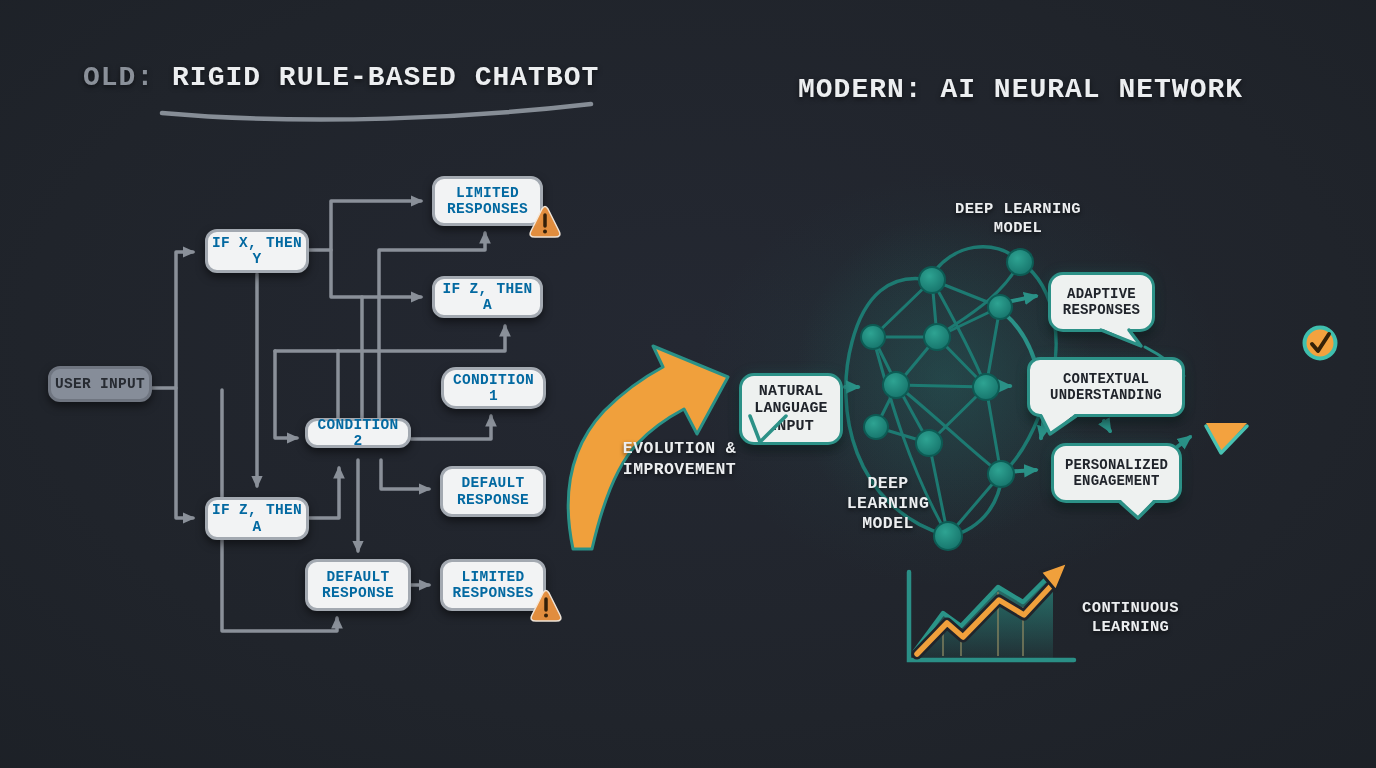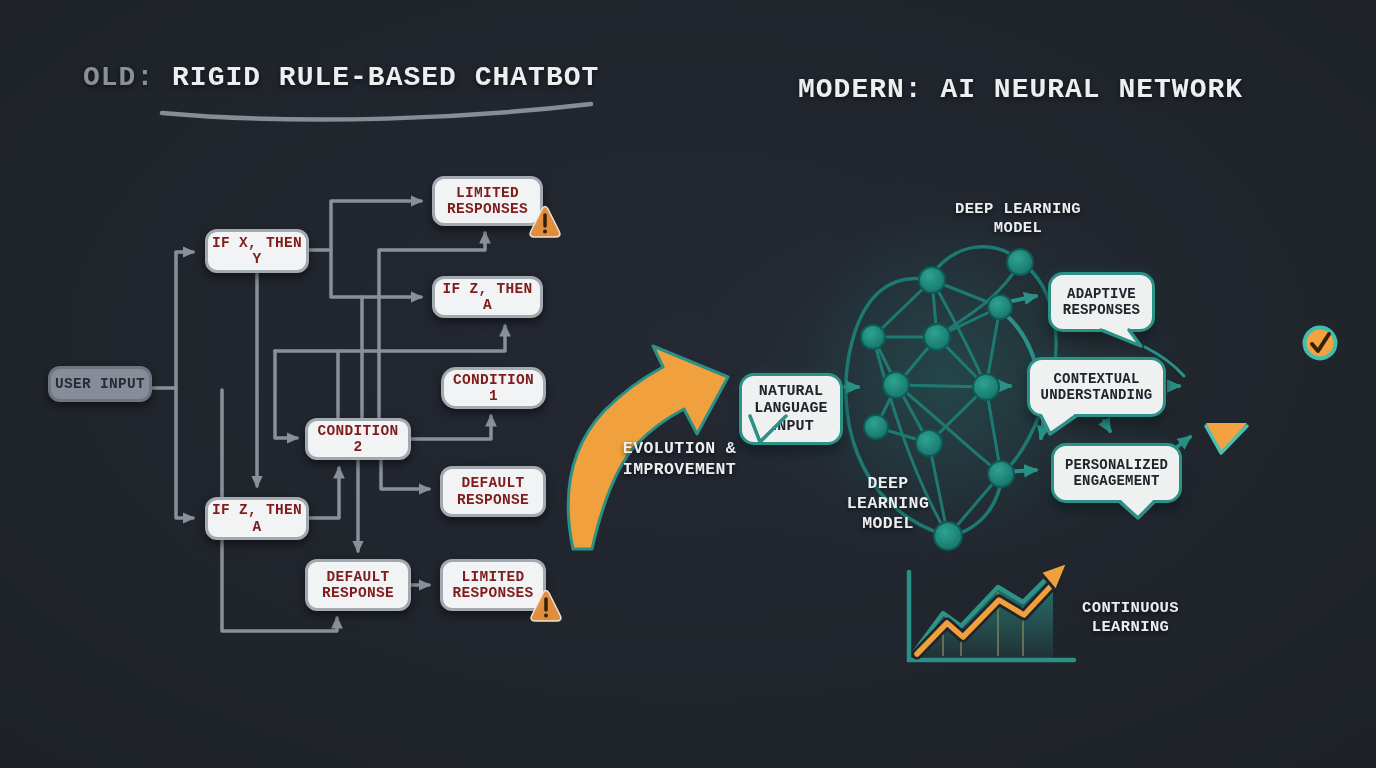--- a/index.html
+++ b/index.html
@@ -15,21 +15,21 @@
 
   .title{
     position:absolute;z-index:2;font-weight:800;font-size:28px;letter-spacing:1px;
     color:#eceef0;white-space:nowrap;text-shadow:0 2px 5px rgba(0,0,0,.55);
   }
   .title .muted{color:#8a9099;}
 
   .fbox{
     position:absolute;z-index:2;display:flex;align-items:center;justify-content:center;
     text-align:center;background:#f2f3f4;border:3px solid #a3a9b1;border-radius:12px;
-    color:#7f1d1d;font-weight:800;font-size:14.5px;line-height:1.12;letter-spacing:.3px;
+    color:#0369a1;font-weight:800;font-size:14.5px;line-height:1.12;letter-spacing:.3px;
     box-shadow:0 4px 9px rgba(0,0,0,.5);padding:2px 4px;box-sizing:border-box;
   }
   .fbox.gray{background:#868d99;border-color:#6f7580;color:#272b32;}
 
   .bubble{
     position:absolute;z-index:2;display:flex;align-items:center;justify-content:center;
     text-align:center;background:#eef1f0;border:3.5px solid #2c9187;border-radius:15px;
     color:#20242b;font-weight:800;font-size:14px;line-height:1.16;letter-spacing:.2px;
     box-shadow:0 0 12px rgba(44,145,135,.22), 0 5px 10px rgba(0,0,0,.5);
     padding:2px 4px;box-sizing:border-box;
@@ -171,35 +171,35 @@
     <span class="muted">OLD:</span>
     <span>RIGID RULE-BASED CHATBOT</span>
   </div>
   <div class="title" style="left:798px;top:74px;width:472px;">MODERN: AI NEURAL NETWORK</div>
 
   <div class="fbox gray" style="left:48px;top:366px;width:104px;height:36px;">USER INPUT</div>
   <div class="fbox" style="left:205px;top:229px;width:104px;height:44px;text-align:center;">IF X, THEN Y</div>
   <div class="fbox" style="left:432px;top:176px;width:111px;height:50px;">LIMITED RESPONSES</div>
   <div class="fbox" style="left:432px;top:276px;width:111px;height:42px;">IF Z, THEN A</div>
   <div class="fbox" style="left:441px;top:367px;width:105px;height:42px;border-radius:15px;">CONDITION 1</div>
-  <div class="fbox" style="left:305px;top:418px;width:106px;height:42px;">CONDITION 2</div>
+  <div class="fbox" style="left:305px;top:418px;width:106px;height:30px;">CONDITION 2</div>
   <div class="fbox" style="left:440px;top:466px;width:106px;height:51px;">DEFAULT RESPONSE</div>
   <div class="fbox" style="left:205px;top:497px;width:104px;height:43px;">IF Z, THEN A</div>
   <div class="fbox" style="left:305px;top:559px;width:106px;height:52px;">DEFAULT RESPONSE</div>
   <div class="fbox" style="left:440px;top:559px;width:106px;height:52px;">LIMITED RESPONSES</div>
 
   <div class="dlabel" style="left:597px;top:439px;width:165px;font-size:16.5px;">EVOLUTION &amp; IMPROVEMENT</div>
 
   <div class="dlabel" style="left:933px;top:200px;width:170px;font-size:15.5px;">DEEP LEARNING MODEL</div>
   <div class="dlabel" style="left:836px;top:474px;width:104px;font-size:16.5px;line-height:1.2;">DEEP LEARNING MODEL</div>
   <div class="dlabel" style="left:1058px;top:599px;width:145px;font-size:15.5px;">CONTINUOUS LEARNING</div>
 
   <div class="bubble" style="left:739px;top:347px;width:104px;height:72px;font-size:15px;margin-top:26px;">NATURAL LANGUAGE INPUT</div>
   <div class="bubble" style="left:1048px;top:272px;width:107px;height:60px;">ADAPTIVE RESPONSES</div>
-  <div class="bubble" style="left:1027px;top:357px;width:139px;height:60px;">CONTEXTUAL UNDERSTANDING</div>
+  <div class="bubble" style="left:1027px;top:357px;width:158px;height:60px;border-radius:13px;">CONTEXTUAL UNDERSTANDING</div>
   <div class="bubble" style="left:1051px;top:443px;width:131px;height:60px;">PERSONALIZED ENGAGEMENT</div>
 
   <svg class="layer over" viewBox="0 0 1376 768">
 
     <g stroke-linecap="round" stroke-linejoin="round">
       <polygon points="750,413 760,442 786,413" fill="#eef1f0"></polygon>
       <path d="M 750,416 L 760,442 L 786,416" fill="none" stroke="#2c9187" stroke-width="3.5"></path>
       <polygon points="1101,328 1141,346 1129,328" fill="#eef1f0"></polygon>
       <path d="M 1101,330 L 1141,346 L 1129,330" fill="none" stroke="#2c9187" stroke-width="3.5"></path>
       <polygon points="1041,413 1050,434 1076,413" fill="#eef1f0"></polygon>

